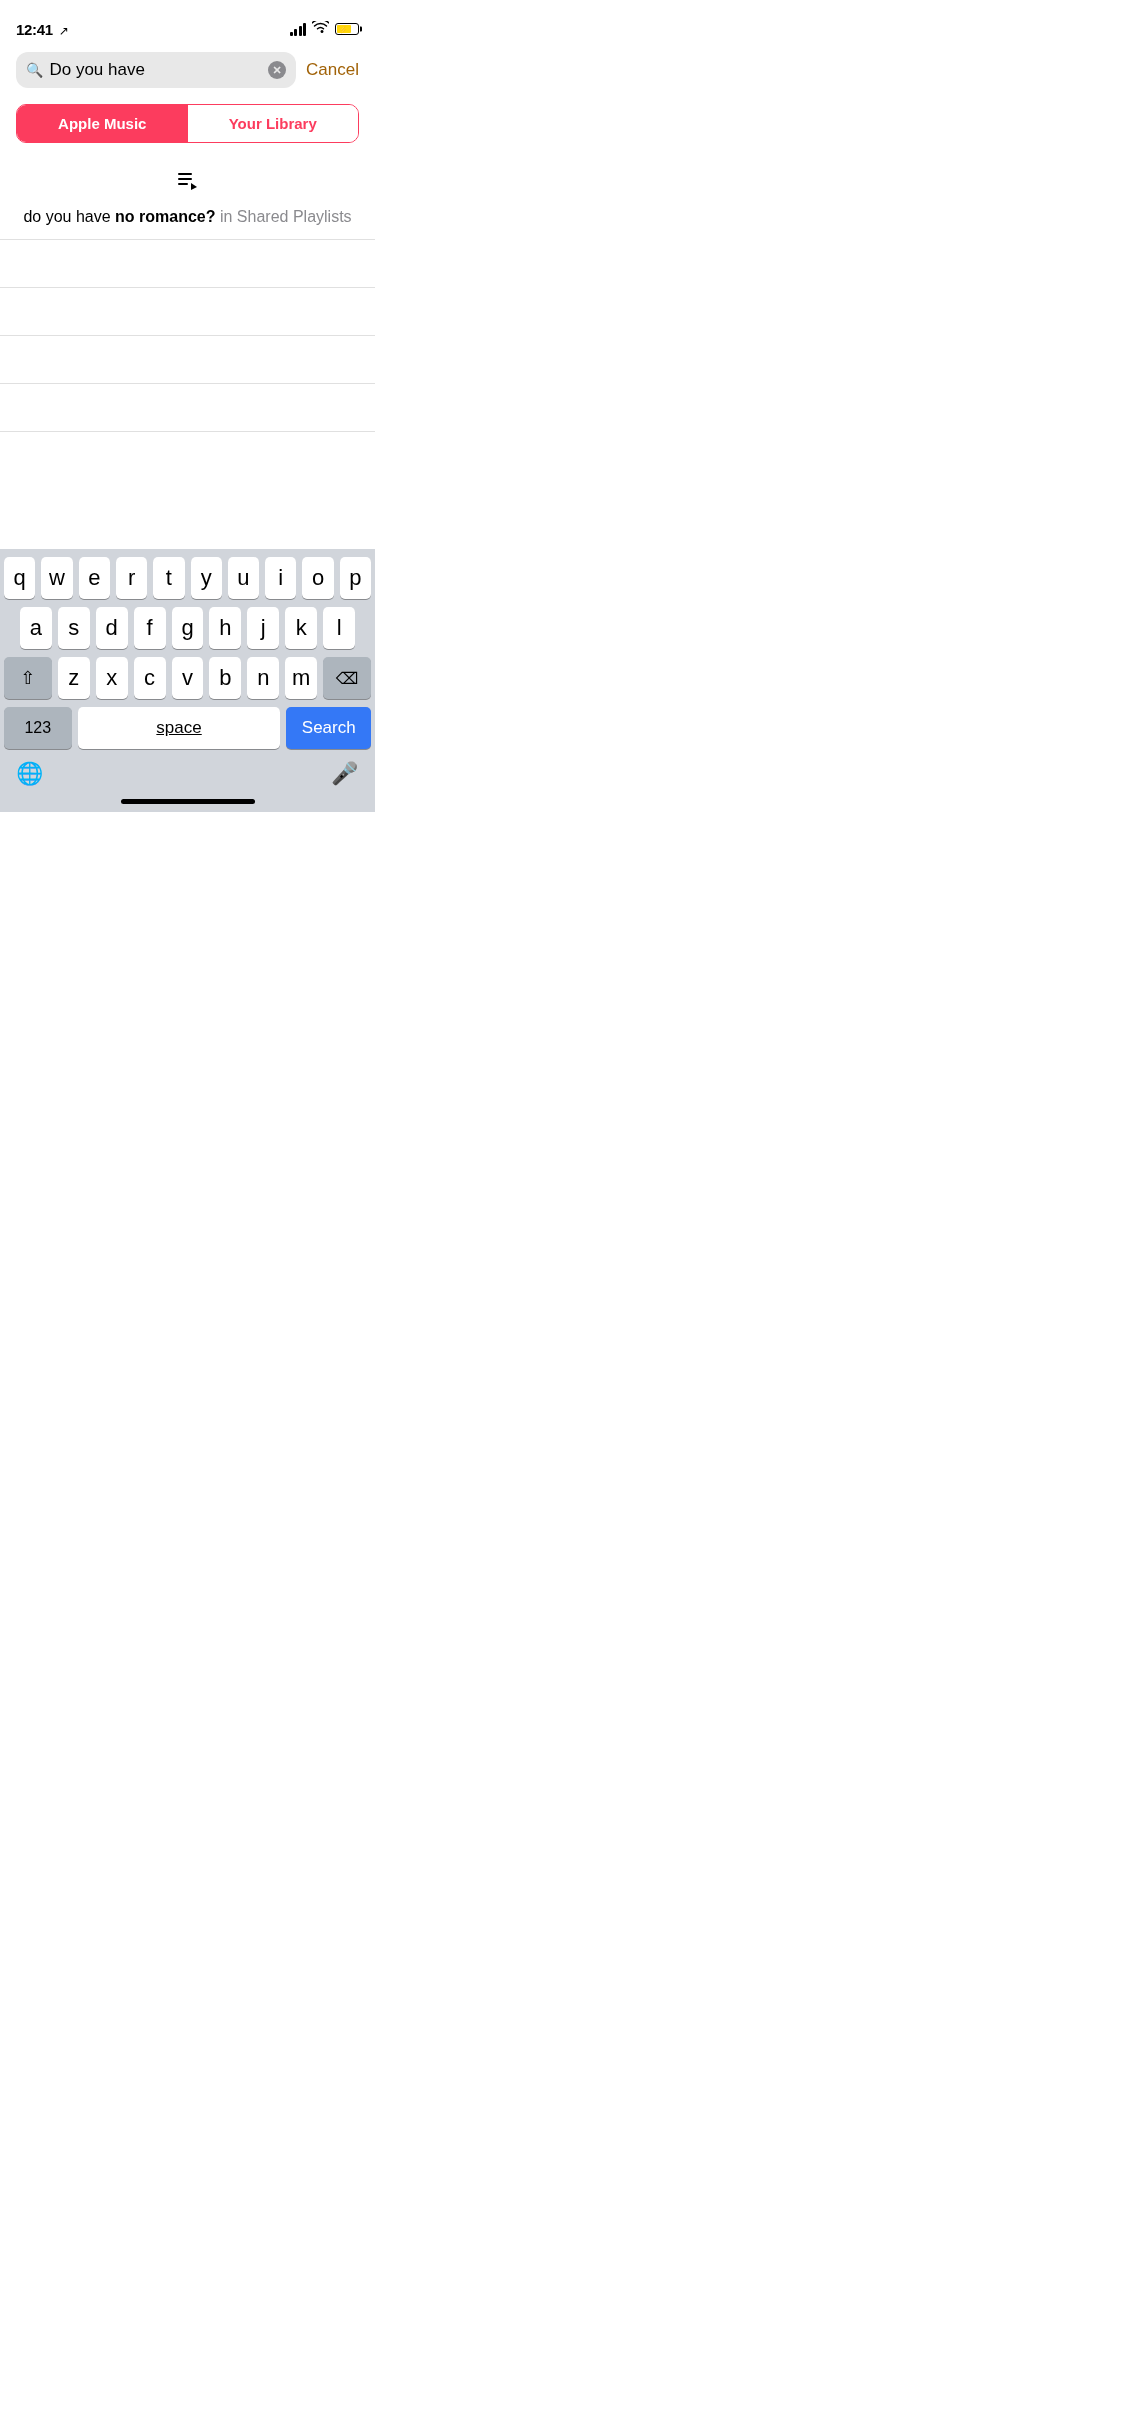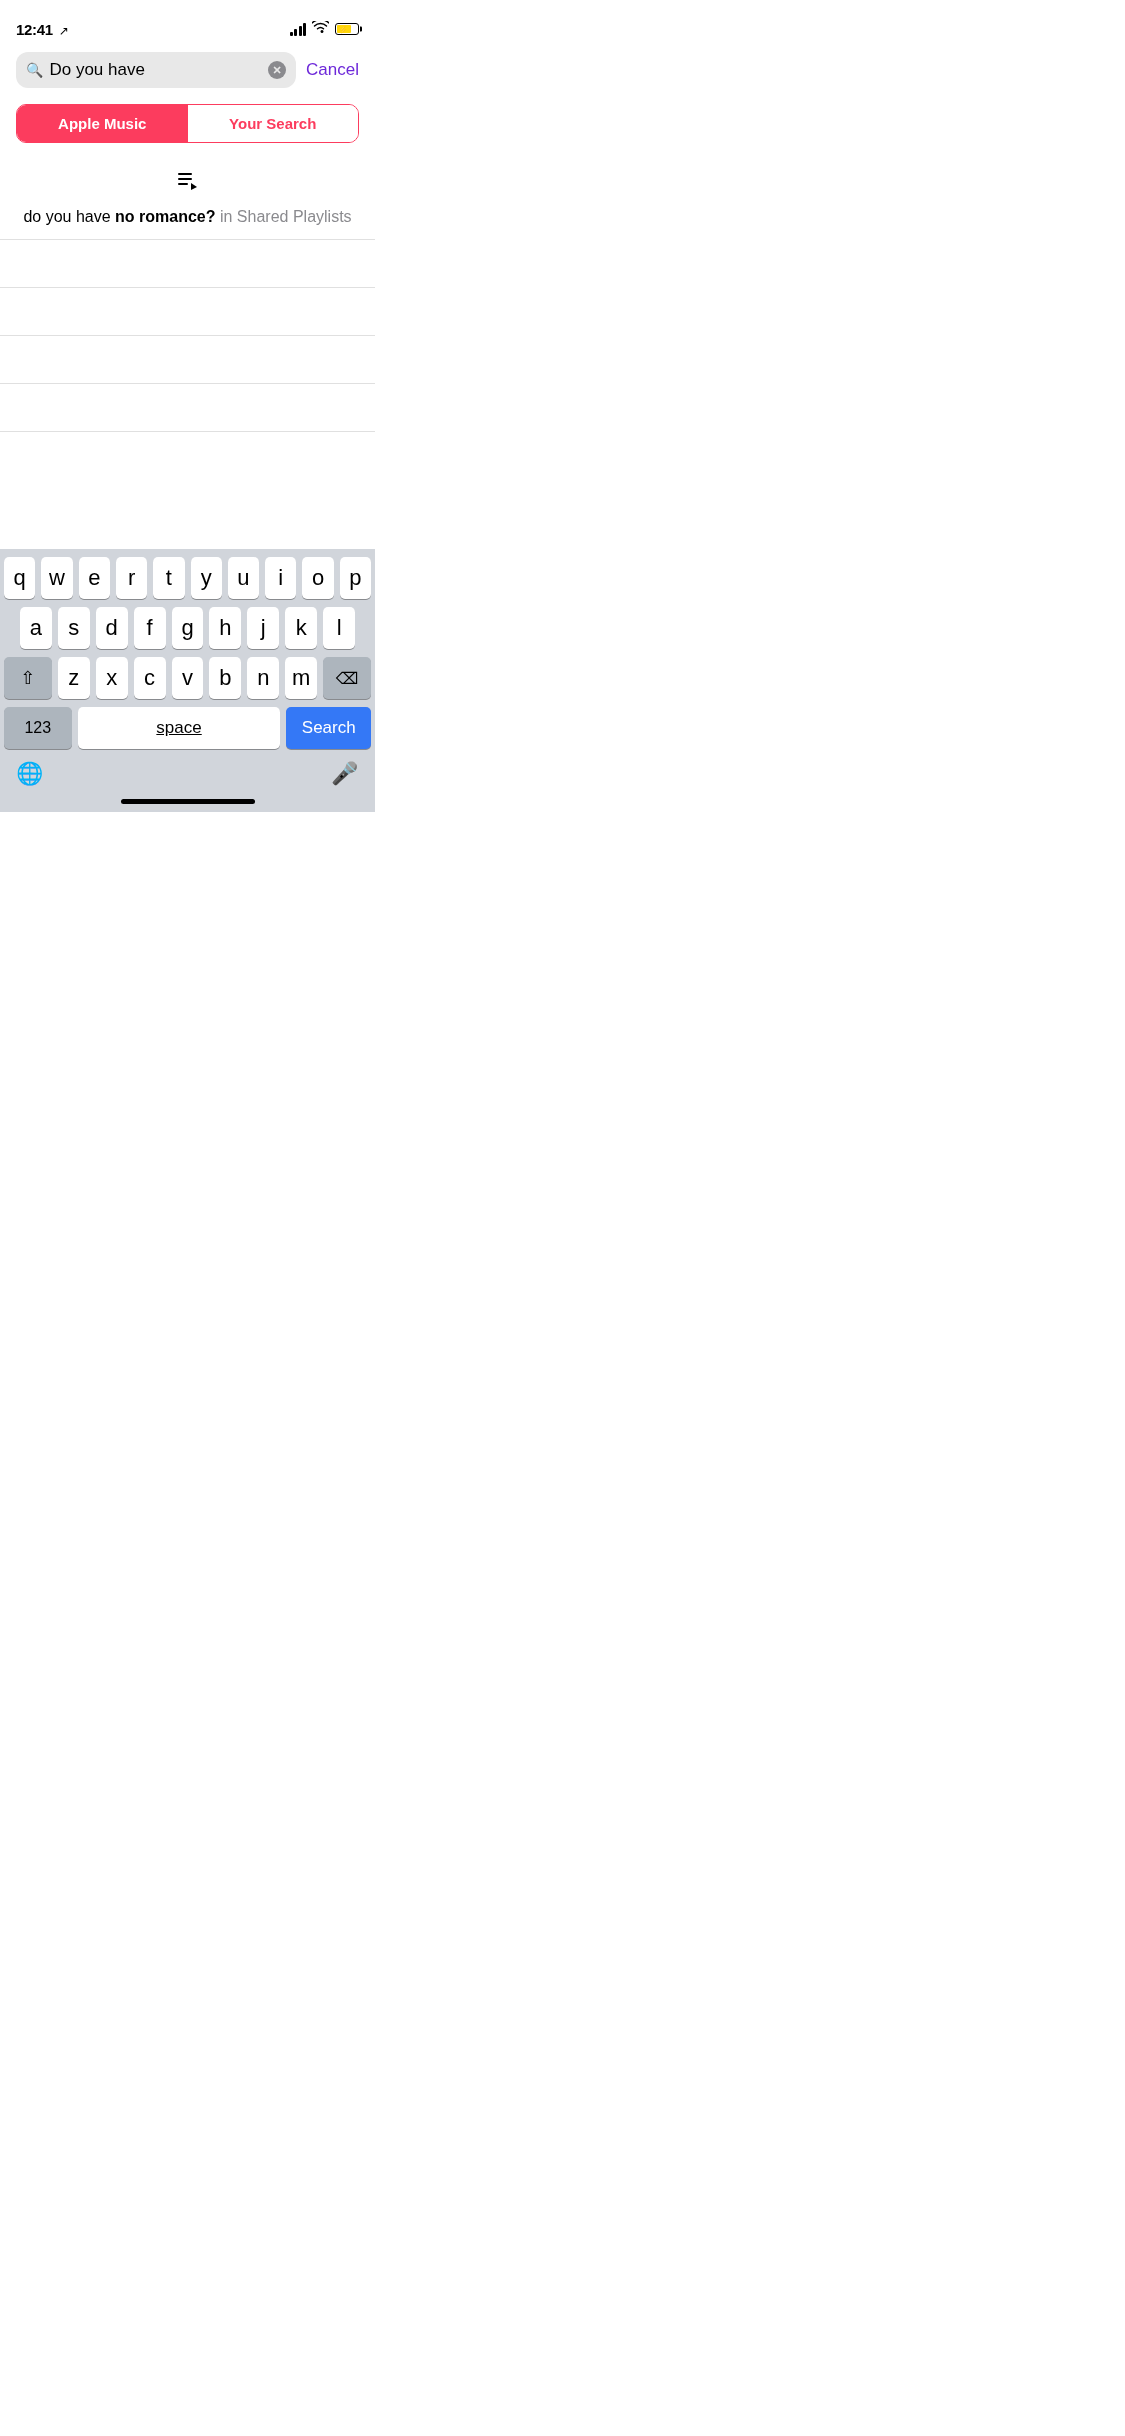--- a/index.html
+++ b/index.html
@@ -134,21 +134,21 @@
       display: flex;
       align-items: center;
       justify-content: center;
       color: #e8e8e8;
       font-size: 11px;
       font-weight: 700;
       cursor: pointer;
     }
 
     .cancel-button {
-      color: #6d28d9;
+      color: #a16207;
       font-size: 17px;
       cursor: pointer;
       white-space: nowrap;
     }
 
     
     .segmented-control {
       display: flex;
       margin: 8px 16px 0 16px;
       border-radius: 10px;
@@ -351,21 +351,21 @@
   <div class="search-input-container">
     <span class="search-mag-icon">🔍</span>
     <span class="search-input-text">Do you have</span>
     <div class="search-clear-icon">✕</div>
   </div>
   <div class="cancel-button">Cancel</div>
 </div>
 
 <div class="segmented-control">
   <div class="segment segment-active">Apple Music</div>
-  <div class="segment segment-inactive">Your Search</div>
+  <div class="segment segment-inactive">Your Library</div>
 </div>
 
 <div class="suggestions-list">
 
   <div class="suggestion-item">
     <div class="suggestion-icon">
       <svg width="22" height="20" viewBox="0 0 22 20">
         <line x1="2" y1="2" x2="14" y2="2" stroke="#000" stroke-width="2" stroke-linecap="round"></line>
         <line x1="2" y1="7" x2="14" y2="7" stroke="#000" stroke-width="2" stroke-linecap="round"></line>
         <line x1="2" y1="12" x2="10" y2="12" stroke="#000" stroke-width="2" stroke-linecap="round"></line>

